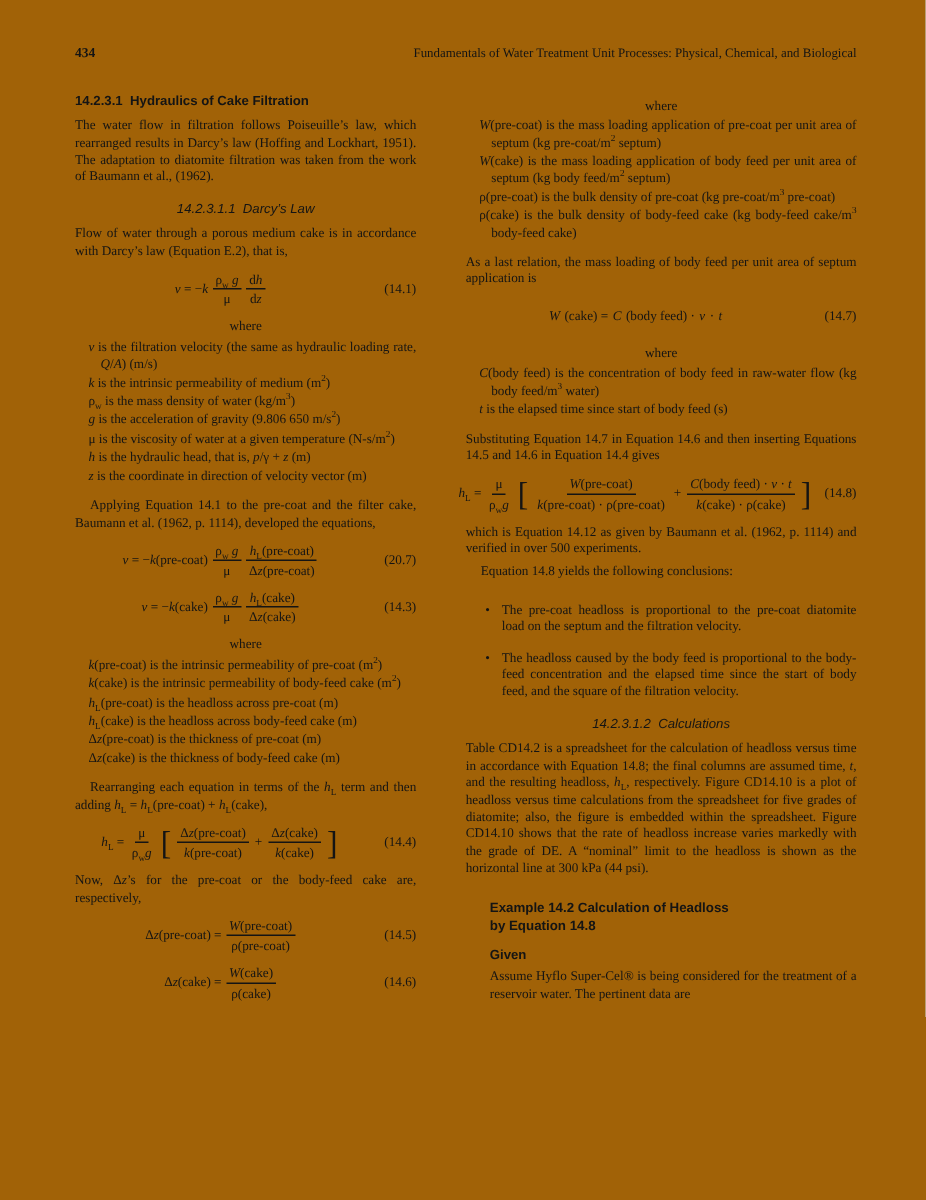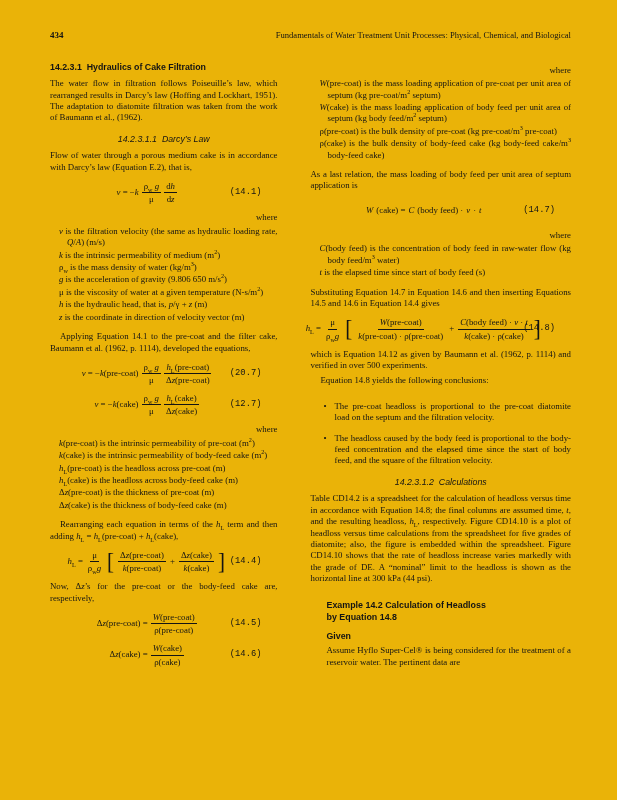--- a/index.html
+++ b/index.html
@@ -1,49 +1,49 @@
 <!DOCTYPE html>
 <html><head>
 <meta charset="utf-8">
 <style>
   *{box-sizing:border-box;}
   html,body{margin:0;padding:0;background:#cfcfcf;}
   .page{
-    width:617px;height:800px;margin:0 auto;background:#eab308;color:#141414;
+    width:617px;height:800px;margin:0 auto;background:#a16207;color:#141414;
     padding:30px 46px 0 50px;overflow:hidden;position:relative;
     font-family:"Liberation Serif",serif;font-size:8.8px;line-height:1.3;
   }
   
   .page-header{display:flex;justify-content:space-between;align-items:baseline;margin-bottom:20px;}
   .page-num{font-weight:bold;font-size:9px;}
   .running-title{font-size:8.6px;}
   
   .cols{display:flex;gap:33px;}
   .col{width:50%;text-align:justify;}
   
   .sec-heading{font-family:"Liberation Sans",sans-serif;font-weight:bold;font-size:8.8px;margin:0 0 5px;text-align:left;}
   .sub-heading{font-family:"Liberation Sans",sans-serif;font-style:italic;font-weight:normal;font-size:8.8px;margin:10px 0 5px;text-align:center;}
   .example-heading{font-family:"Liberation Sans",sans-serif;font-weight:bold;font-size:8.9px;margin:14px 0 8px;text-align:left;line-height:1.35;}
   .given-label{font-family:"Liberation Sans",sans-serif;font-weight:bold;font-size:8.8px;margin:4px 0 3px;text-align:left;}
   
   .para{margin:0 0 3px;}
   .indent{text-indent:10px;}
-  .where-label{margin:3px 0 2px;text-align:right;}
+  .where-label{margin:3px 0 2px;text-align:center;}
   
   .def-list{margin:1px 0 8px;}
   .def{padding-left:17px;text-indent:-8px;margin:0 0 1px;}
   
   .bullets{margin:15px 0 8px 13px;}
   .bullet-item{position:relative;padding-left:11px;margin-bottom:4px;}
   .bullet-item::before{content:"•";position:absolute;left:0;top:0;}
   
   .example-block{margin-left:16px;margin-top:10px;}
   
   .eq{position:relative;display:flex;justify-content:center;align-items:center;margin:8px 0;min-height:22px;padding-right:34px;}
-  .eq-no{position:absolute;right:16px;top:50%;transform:translateY(-50%);font-family:Liberation Mono, monospace;}
+  .eq-no{position:absolute;right:0;top:50%;transform:translateY(-50%);}
   .eq-body{display:inline-flex;align-items:center;gap:3px;white-space:nowrap;text-align:right;}
   .frac{display:inline-flex;flex-direction:column;align-items:center;line-height:1.15;}
   .frac .num{border-bottom:0.9px solid #141414;padding:0 2px 1px;}
   .frac .den{padding:1px 2px 0;}
   .bracket{font-size:21px;line-height:0;padding:0 1px;transform:scaleY(1.05);}
   .plus{padding:0 1px;}
   sub,sup{font-size:70%;line-height:0;}
 </style>
 </head>
 <body>
@@ -113,21 +113,21 @@
           <span><i>v</i> = −<i>k</i>(cake)</span>
           <span class="frac">
               <span class="num">ρ<sub>w</sub> <i>g</i></span>
               <span class="den">μ</span>
             </span>
           <span class="frac">
               <span class="num"><i>h</i><sub>L</sub>(cake)</span>
               <span class="den">Δ<i>z</i>(cake)</span>
             </span>
         </span>
-        <span class="eq-no">(12.7)</span>
+        <span class="eq-no">(14.3)</span>
       </div>
 
       <p class="where-label">where</p>
       <div class="def-list">
         <p class="def"><i>k</i>(pre-coat) is the intrinsic permeability of pre-coat (m<sup>2</sup>)</p>
         <p class="def"><i>k</i>(cake) is the intrinsic permeability of body-feed cake (m<sup>2</sup>)</p>
         <p class="def"><i>h</i><sub>L</sub>(pre-coat) is the headloss across pre-coat (m)</p>
         <p class="def"><i>h</i><sub>L</sub>(cake) is the headloss across body-feed cake (m)</p>
         <p class="def">Δ<i>z</i>(pre-coat) is the thickness of pre-coat (m)</p>
         <p class="def">Δ<i>z</i>(cake) is the thickness of body-feed cake (m)</p>

